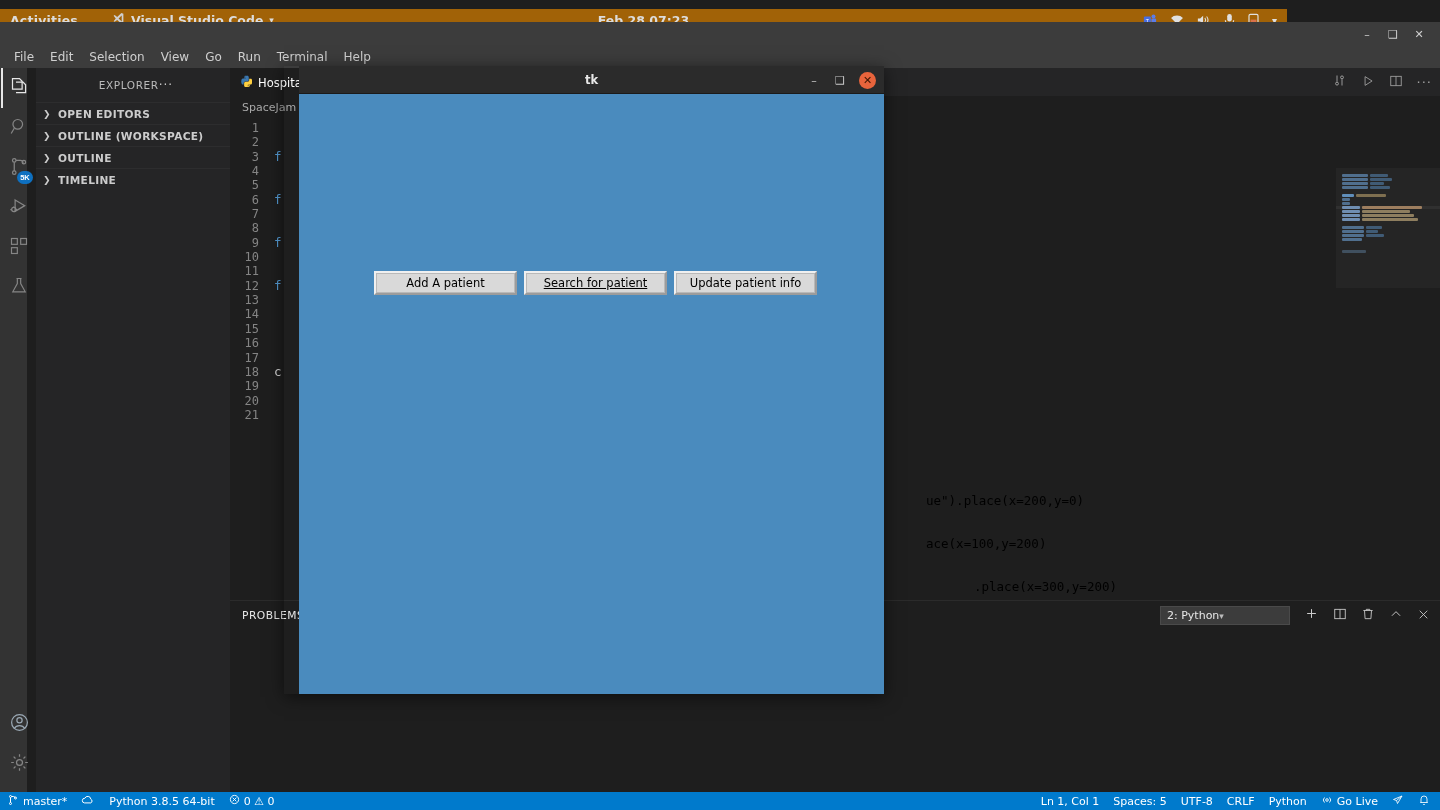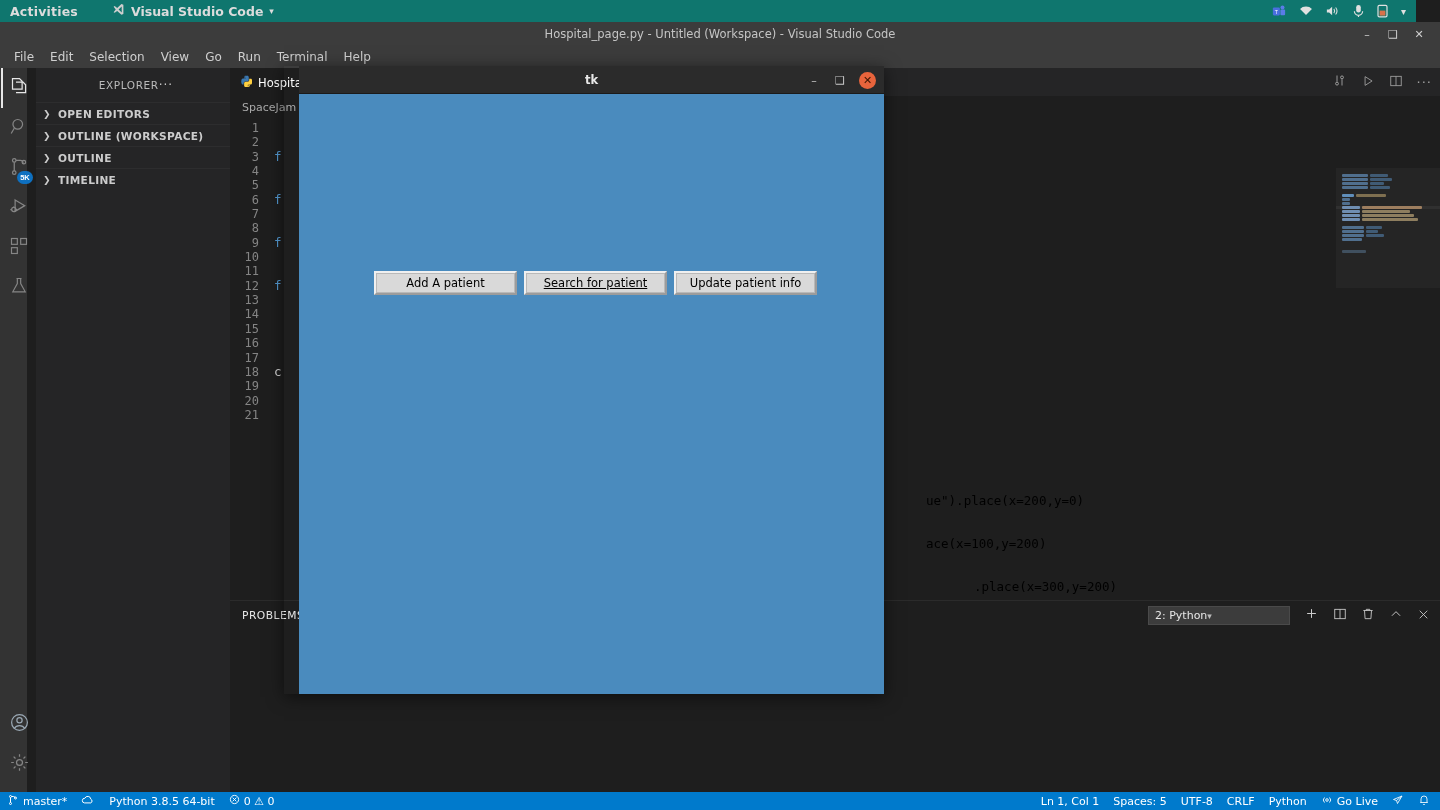--- a/index.html
+++ b/index.html
@@ -1,21 +1,21 @@
 <!DOCTYPE html>
 <html><head>
 <meta charset="utf-8">
 <style>
   * { margin:0; padding:0; box-sizing:border-box; }
   html,body { width:1440px; height:810px; overflow:hidden; background:#1e1e1e;
               font-family:"DejaVu Sans","Liberation Sans",sans-serif; }
 
   
-  #gnome-bar { position:absolute; top:0; left:0; width:1416px; height:22px;
-               background:#0f766e; color:#dcdcdc; font-size:12.5px;
+  #gnome-bar { position:absolute; top:9px; left:0; width:1287px; height:22px;
+               background:#a16207; color:#dcdcdc; font-size:12.5px;
                display:flex; align-items:center; }
   #gnome-activities { margin-left:10px; font-weight:600; letter-spacing:.2px; }
   #gnome-app { margin-left:34px; display:flex; align-items:center; gap:6px; font-weight:600; }
   #gnome-clock { position:absolute; left:0; right:0; text-align:center;
                  font-size:12.5px; font-weight:600; pointer-events:none; }
   #gnome-tray { position:absolute; right:10px; display:flex; align-items:center; gap:13px; }
   .tray-ico { display:inline-flex; align-items:center; justify-content:center; }
 
   
   #vs-title { position:absolute; top:22px; left:0; width:1440px; height:24px;
@@ -90,21 +90,21 @@
 
   
   #panel { position:absolute; top:600px; left:230px; width:1210px; height:192px;
            background:#1e1e1e; border-top:1px solid #2b2b2b; }
   #panel-tabs { height:29px; display:flex; align-items:center; padding-left:12px;
                 gap:18px; color:#8a8a8a; font-size:10.7px; letter-spacing:.5px; }
   .ptab.active-ptab { color:#e7e7e7; }
   #panel-actions { position:absolute; right:10px; top:0; height:29px;
                    display:flex; align-items:center; gap:14px; color:#cccccc; }
   #term-select { background:#3c3c3c; color:#e7e7e7; font-size:11px; height:19px;
-                 width:142px; display:flex; align-items:center; justify-content:flex-start;
+                 width:130px; display:flex; align-items:center; justify-content:flex-start;
                  padding:0 6px; border:1px solid #4a4a4a; }
 
   
   #statusbar { position:absolute; top:792px; left:0; width:1440px; height:18px;
                background:#007acc; color:#ffffff; font-size:11px;
                display:flex; align-items:center; }
   .sb-left { display:flex; align-items:center; }
   .sb-right { margin-left:auto; display:flex; align-items:center; }
   .sitem { padding:0 7px; display:flex; align-items:center; gap:4px; height:18px; }
 
@@ -142,20 +142,21 @@
   <div id="gnome-activities">Activities</div>
   <div id="gnome-app">
     <span>
       <svg width="13" height="13" viewBox="0 0 16 16">
           <path d="M11.6 1.2 6.4 6.1 3.3 3.8 2 4.5l2.6 3.4L2 11.3l1.3.7 3.1-2.3 5.2 4.9 2.4-1.1V2.3l-2.4-1.1zm.3 3 .1 7.5-3.9-3.7 3.8-3.8z" fill="#cfcfcf"></path>
         </svg>
     </span>
     <span>Visual Studio Code</span>
     <span style="font-size:9px;">▾</span>
   </div>
+  <div id="gnome-clock">Feb 28  07:23</div>
   <div id="gnome-tray">
     <span class="tray-ico">
       <svg width="14" height="14" viewBox="0 0 16 16">
           <rect x="1" y="4" width="8" height="9" rx="1.2" fill="#4a6ee0"></rect>
           <circle cx="12" cy="4" r="2.3" fill="#5b7ce8"></circle>
           <rect x="9.6" y="6.3" width="5.4" height="6.6" rx="1.1" fill="#5b7ce8"></rect>
           <text x="3" y="11" font-size="6" fill="#fff" font-family="sans-serif">T</text>
         </svg>
     </span>
     <span class="tray-ico">
@@ -179,21 +180,20 @@
       <svg width="11" height="14" viewBox="0 0 11 14">
           <rect x="1" y="1.4" width="9" height="11.4" rx="1.4" fill="none" stroke="#e0e0e0" stroke-width="1.2"></rect>
           <rect x="2.6" y="6.6" width="5.8" height="5" fill="#d9714a"></rect>
         </svg>
     </span>
     <span class="tray-ico" style="color:#e0e0e0;font-size:10px;">▾</span>
   </div>
 </div>
 
 <div id="vs-title">
-  <span id="vs-title-text">Hospital_page.py - Untitled (Workspace) - Visual Studio Code</span>
   <div id="vs-winctl">
     <div class="winbtn">–</div>
     <div class="winbtn">❑</div>
     <div class="winbtn close-btn">✕</div>
   </div>
 </div>
 
 <div id="menubar">
   <span class="menu-item">File</span>
   <span class="menu-item">Edit</span>

